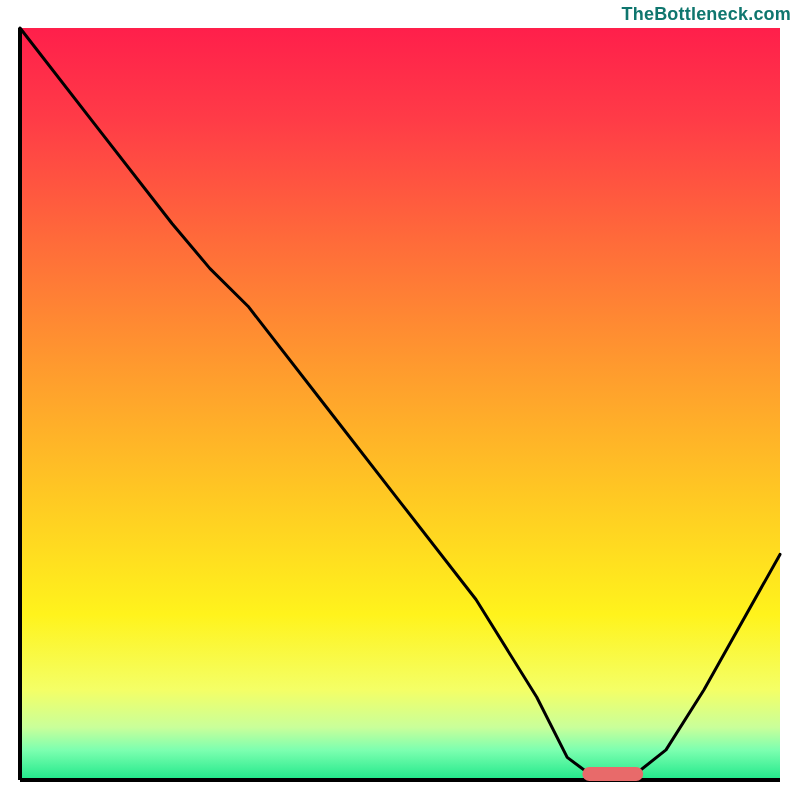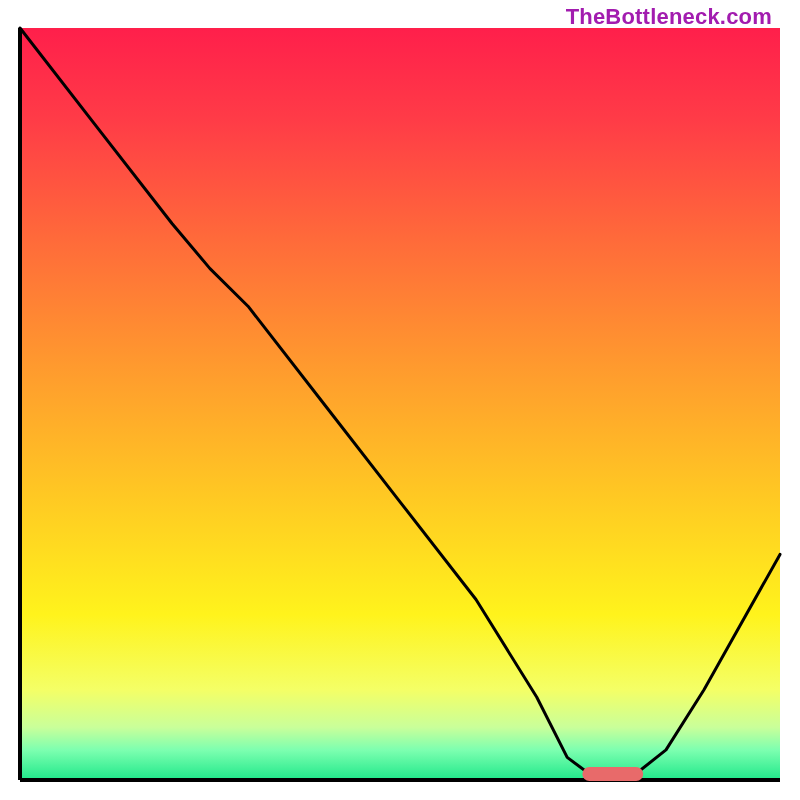--- a/index.html
+++ b/index.html
@@ -11,24 +11,24 @@
     font-family: Arial, Helvetica, sans-serif;
   }
   .container {
     position: relative;
     width: 800px;
     height: 800px;
   }
   .watermark {
     position: absolute;
     top: 4px;
-    right: 28px;
-    font-size: 22px;
+    right: 9px;
+    font-size: 18px;
     font-weight: 600;
-    color: #a21caf;
+    color: #0f766e;
     letter-spacing: 0.2px;
   }
   svg.plot {
     position: absolute;
     left: 0;
     top: 0;
   }
 </style>
 </head>
 <body>

